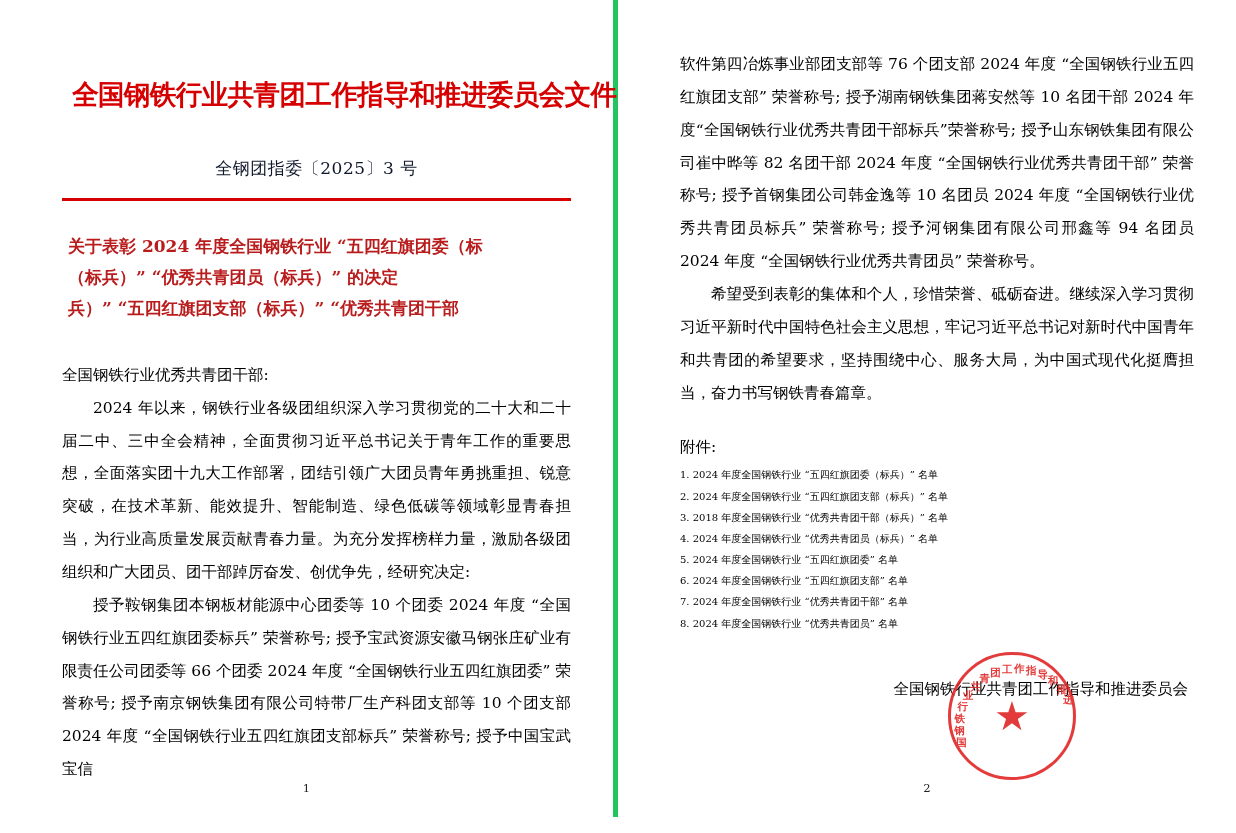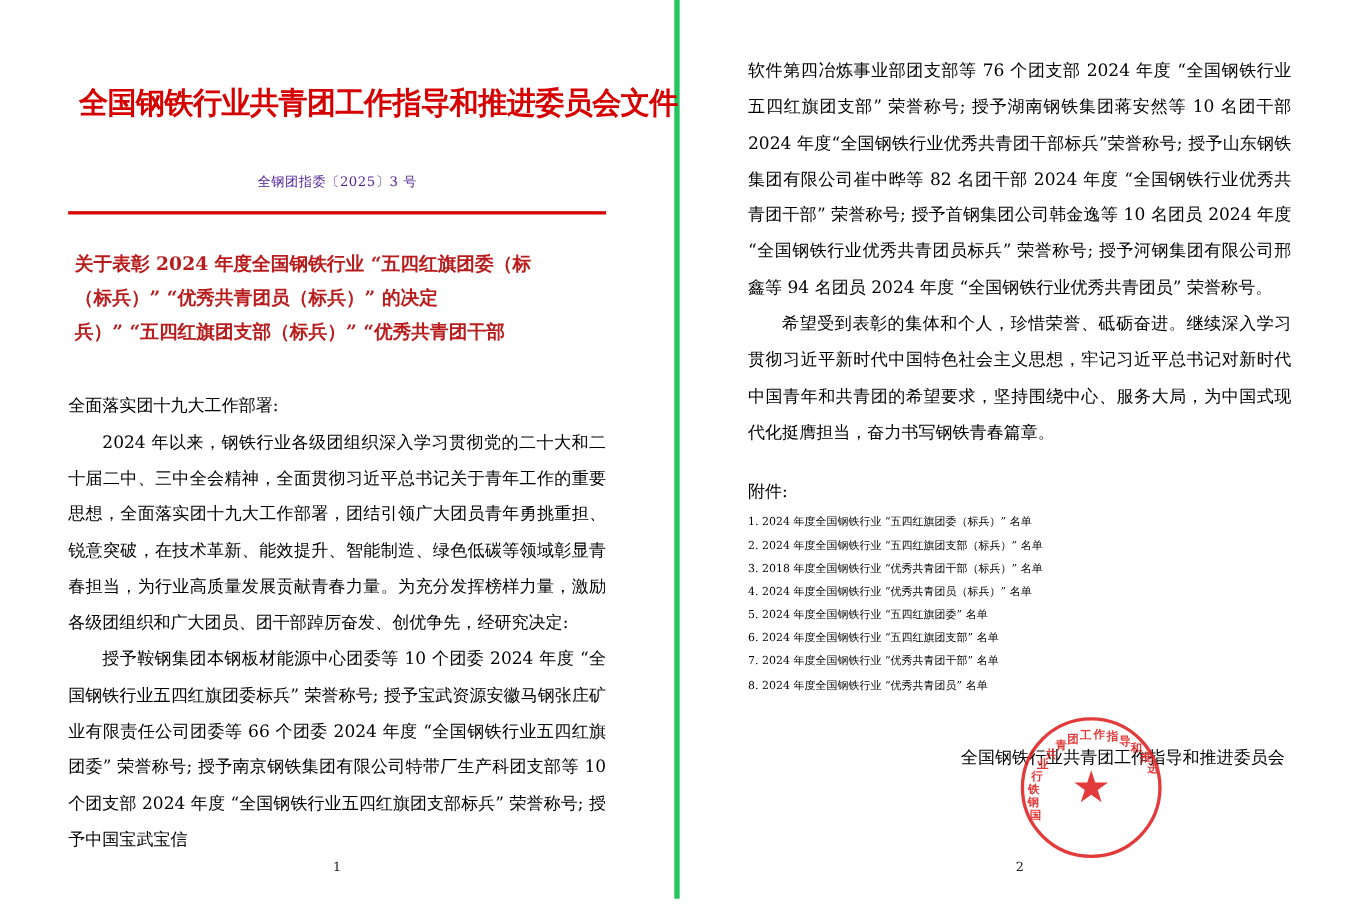--- a/index.html
+++ b/index.html
@@ -15,42 +15,42 @@
     position: relative;
     width: 1236px;
     height: 833px;
     display: flex;
     background: #fff;
   }
   .page {
     position: relative;
     width: 618px;
     height: 817px;
-    padding: 48px 62px 30px 62px;
+    padding: 48px 42px 30px 62px;
     background: #fff;
   }
   .page-left { border-right: 5px solid #22c55e; }
 
   
   .masthead {
     text-align: center;
     color: #d60000;
     font-family: "DejaVu Serif", "Liberation Serif", serif;
     font-weight: bold;
     font-size: 27.5px;
     letter-spacing: -0.5px;
     line-height: 1.2;
     margin-top: 30px;
     white-space: nowrap;
     transform: scaleX(0.96);
   }
   .doc-number {
     text-align: center;
-    font-size: 12px;
-    color: #4c1d95;
+    font-size: 17px;
+    color: #0f172a;
     margin-top: 46px;
     letter-spacing: 0.5px;
   }
   .red-rule {
     height: 2.5px;
     background: #d60000;
     margin-top: 18px;
     width: 100%;
   }
 
@@ -167,21 +167,21 @@
 
     <div class="red-rule"></div>
 
     <div class="title">
       <span class="ln">关于表彰 2024 年度全国钢铁行业 “五四红旗团委（标</span>
       <span class="ln">（标兵）” “优秀共青团员（标兵）” 的决定</span>
       <span class="ln">兵）” “五四红旗团支部（标兵）” “优秀共青团干部</span>
     </div>
 
     <div class="body-block">
-      <p class="para">全面落实团十九大工作部署:</p>
+      <p class="para">全国钢铁行业优秀共青团干部:</p>
       <p class="para indent">2024 年以来，钢铁行业各级团组织深入学习贯彻党的二十大和二十届二中、三中全会精神，全面贯彻习近平总书记关于青年工作的重要思想，全面落实团十九大工作部署，团结引领广大团员青年勇挑重担、锐意突破，在技术革新、能效提升、智能制造、绿色低碳等领域彰显青春担当，为行业高质量发展贡献青春力量。为充分发挥榜样力量，激励各级团组织和广大团员、团干部踔厉奋发、创优争先，经研究决定:</p>
       <p class="para indent">授予鞍钢集团本钢板材能源中心团委等 10 个团委 2024 年度 “全国钢铁行业五四红旗团委标兵” 荣誉称号; 授予宝武资源安徽马钢张庄矿业有限责任公司团委等 66 个团委 2024 年度 “全国钢铁行业五四红旗团委” 荣誉称号; 授予南京钢铁集团有限公司特带厂生产科团支部等 10 个团支部 2024 年度 “全国钢铁行业五四红旗团支部标兵” 荣誉称号; 授予中国宝武宝信</p>
     </div>
 
     <div class="page-num">1</div>
   </section>
 
   <section class="page page-right">
 
     <div class="right-body">

